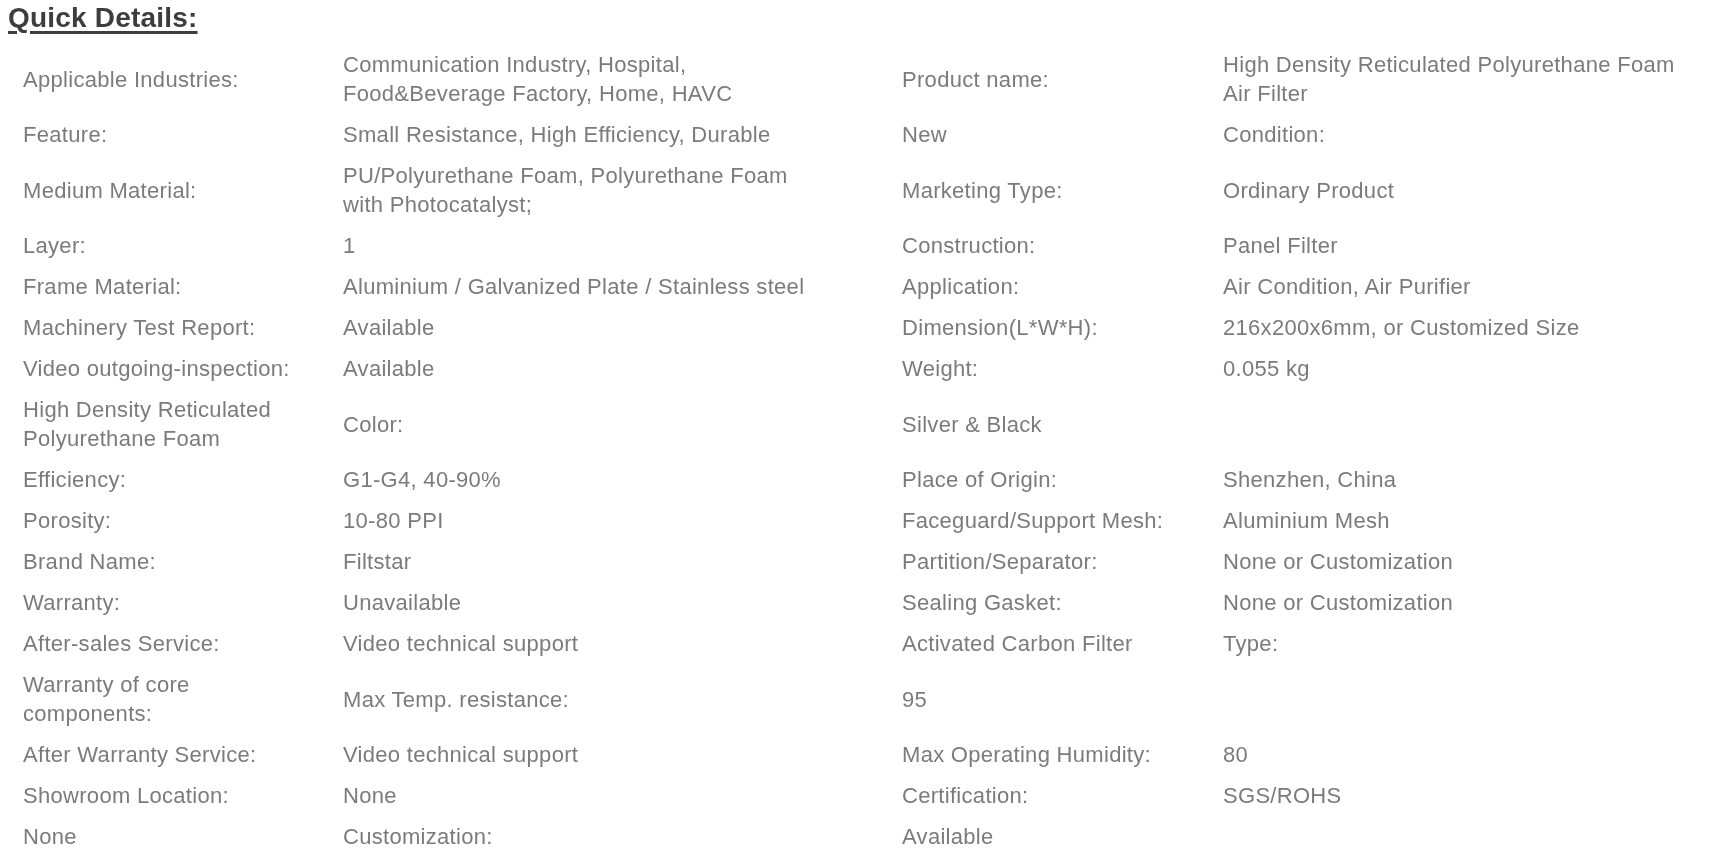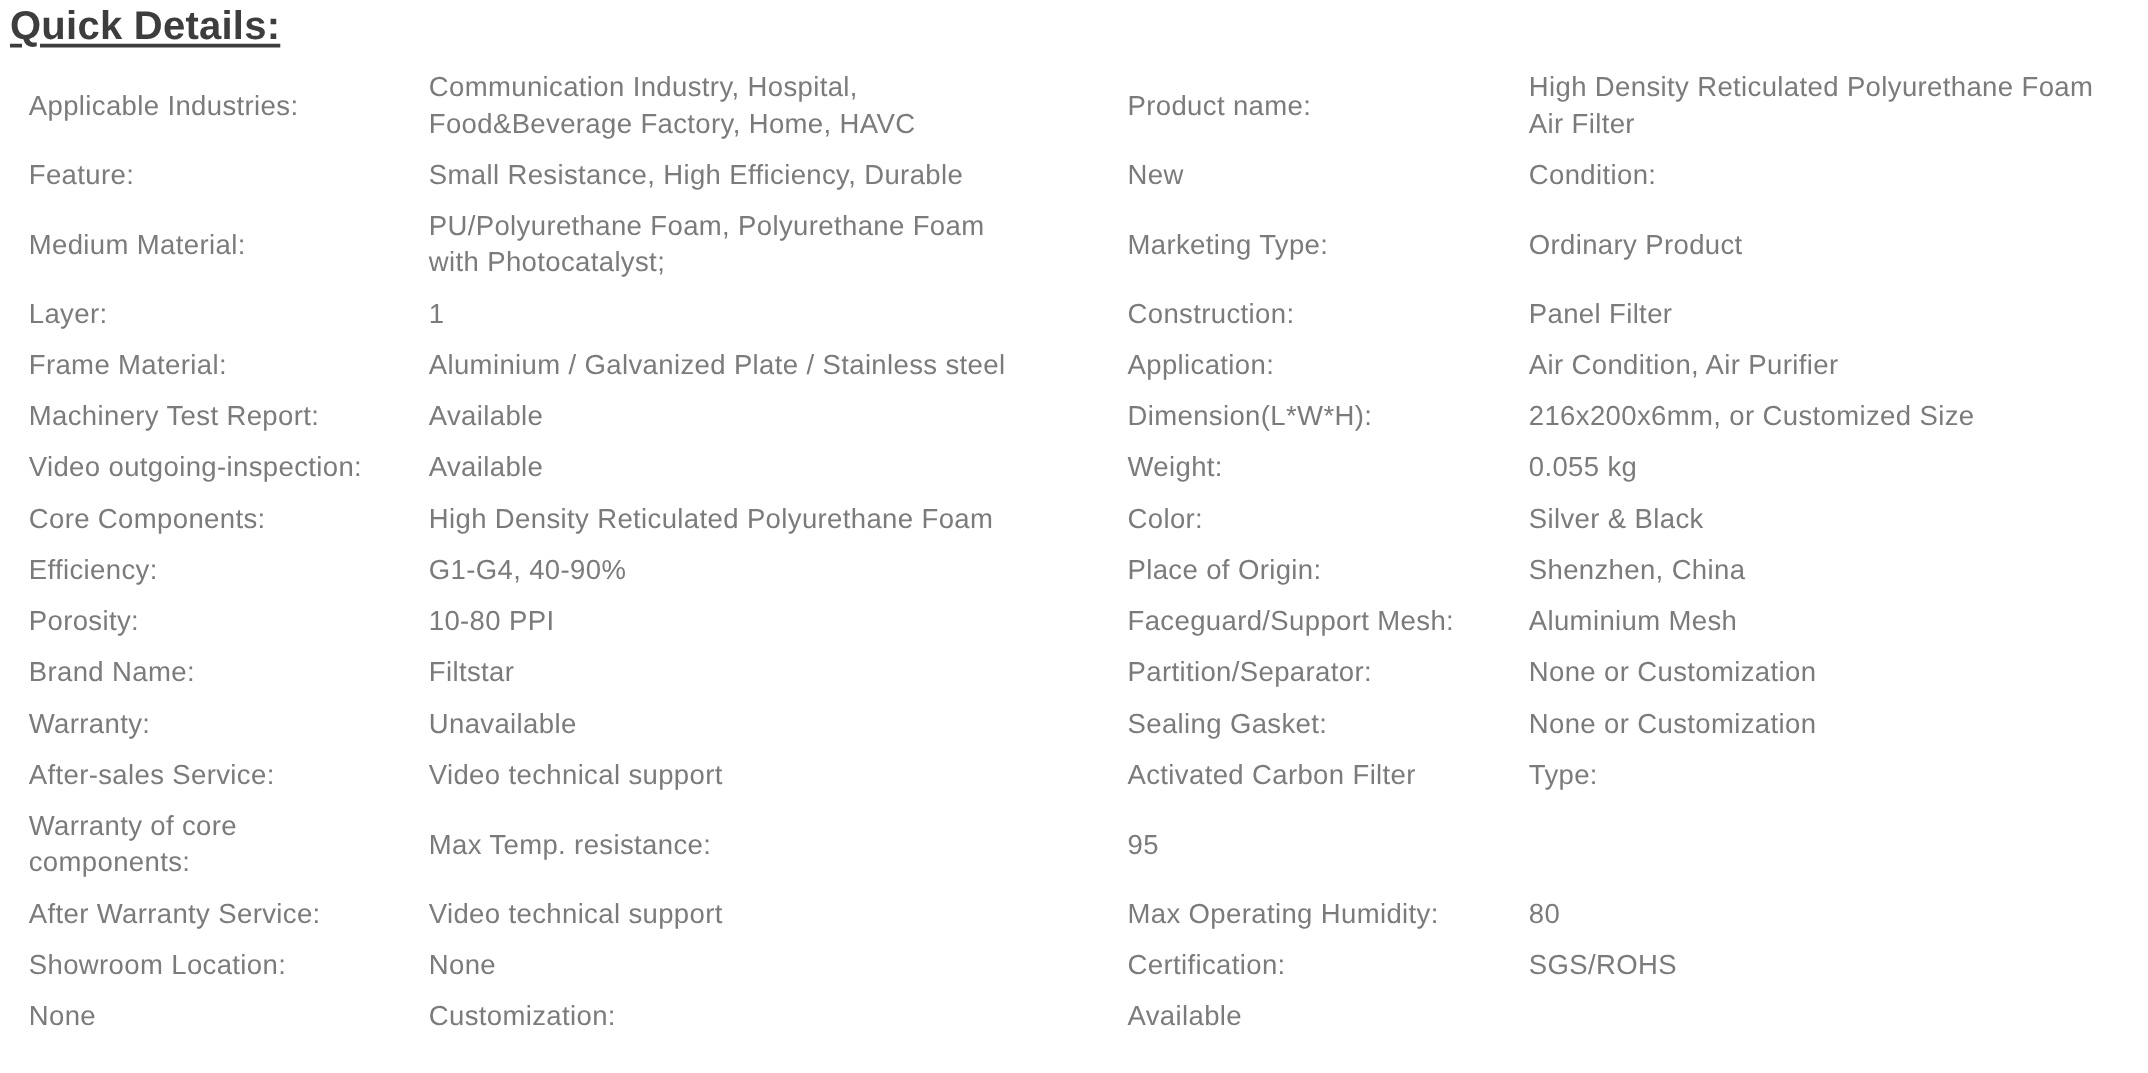--- a/index.html
+++ b/index.html
@@ -18,21 +18,21 @@
     height: 858px;
     overflow: hidden;
     font-family: "Liberation Sans", "DejaVu Sans", sans-serif;
     color: var(--text-color);
   }
   .page {
     padding: 2px 0 0 8px;
   }
   .page-title {
     margin: 0 0 10px 0;
-    font-size: 32px;
+    font-size: 28px;
     font-weight: bold;
     letter-spacing: 0.2px;
     color: var(--title-color);
     text-decoration: underline;
     text-decoration-thickness: 2.5px;
     text-underline-offset: 4px;
     display: inline-block;
   }
   .details-table {
     width: 1710px;
@@ -103,21 +103,20 @@
   </div>
 
   <div class="row">
     <div class="cell">Video outgoing-inspection:</div>
     <div class="cell">Available</div>
     <div class="cell">Weight:</div>
     <div class="cell">0.055 kg</div>
   </div>
 
   <div class="row">
-    <div class="cell">Core Components:</div>
     <div class="cell">High Density Reticulated Polyurethane Foam</div>
     <div class="cell">Color:</div>
     <div class="cell">Silver &amp; Black</div>
   </div>
 
   <div class="row">
     <div class="cell">Efficiency:</div>
     <div class="cell">G1-G4, 40-90%</div>
     <div class="cell">Place of Origin:</div>
     <div class="cell">Shenzhen, China</div>

